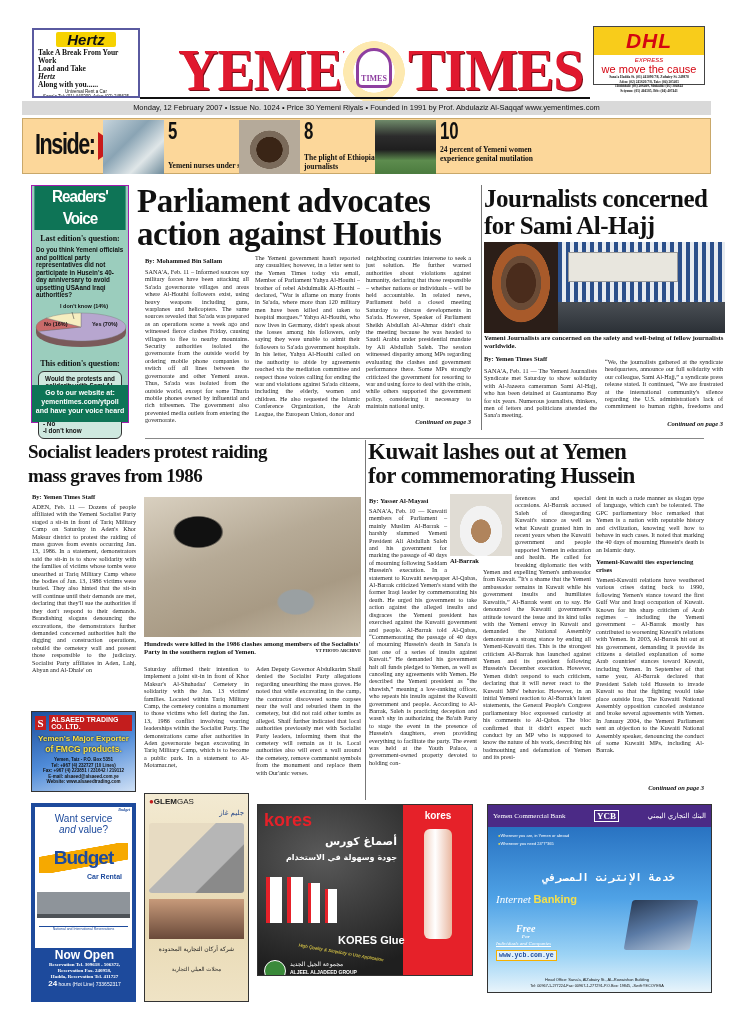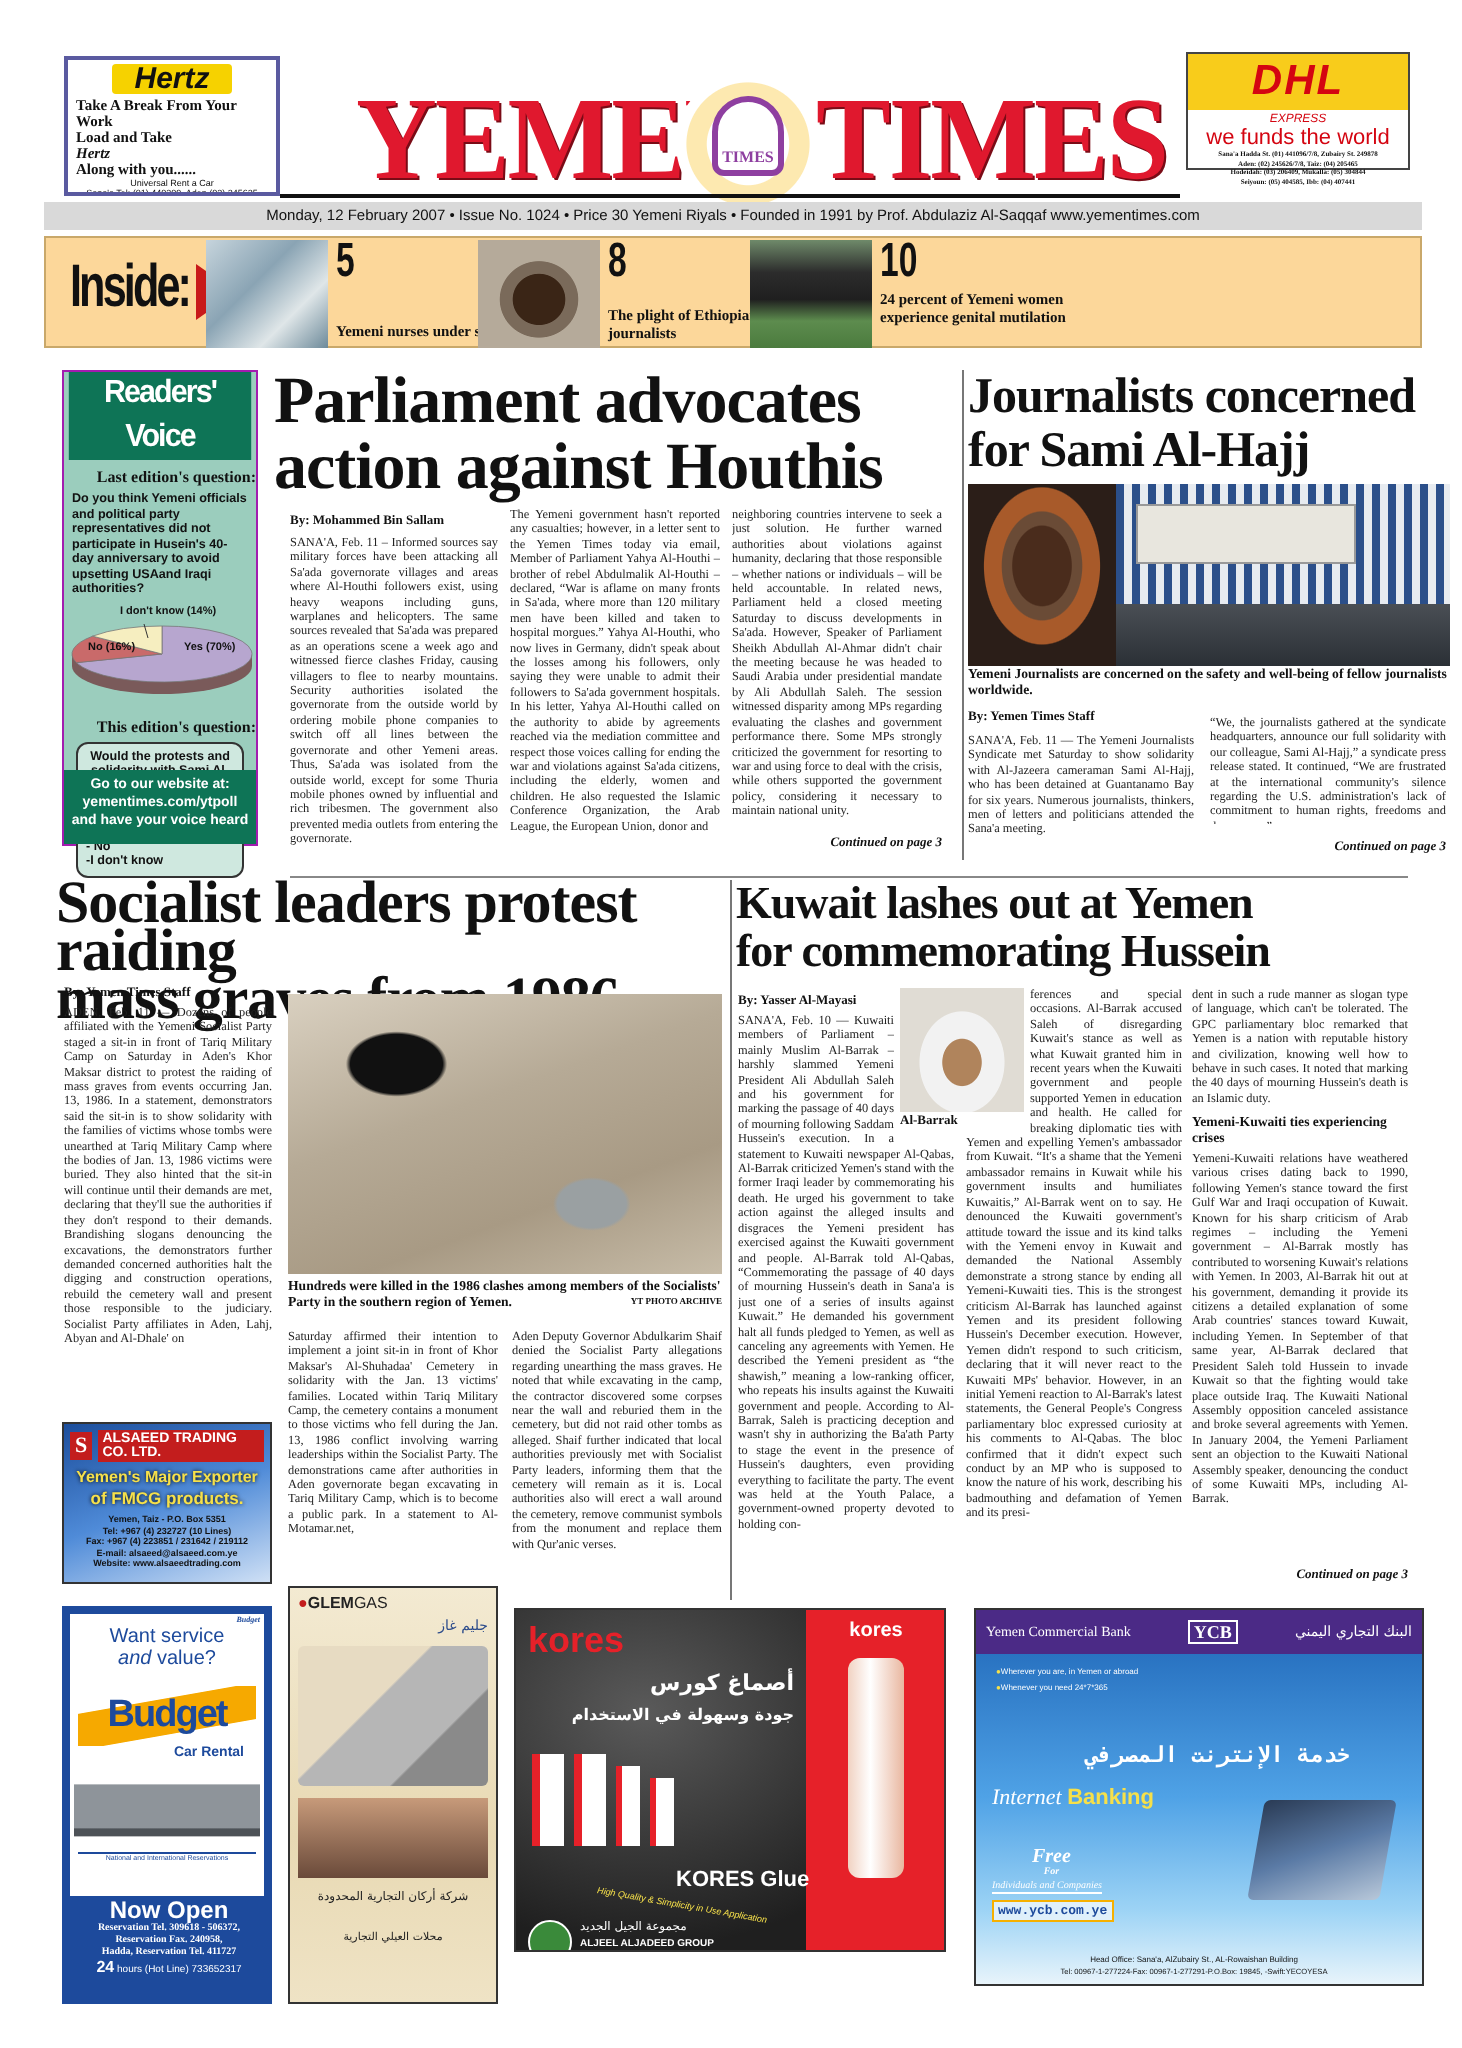--- a/index.html
+++ b/index.html
@@ -26,21 +26,21 @@
 #dateline{left:22px;top:101px;width:689px;height:14px;background:#d9d9d9;font-family:"Liberation Sans",sans-serif;font-size:7.5px;text-align:center;line-height:14px}
 #inside{left:22px;top:118px;width:689px;height:56px;background:#fcd79a;border:1px solid #c9a86a}
 #inside .lbl{position:absolute;left:12px;top:8px;font-family:"Liberation Sans",sans-serif;font-weight:bold;font-size:30px;letter-spacing:-2px;transform:scaleX(.72);transform-origin:left;color:#111}
 #inside .arrow{position:absolute;left:75px;top:13px;width:0;height:0;border-top:14px solid transparent;border-bottom:14px solid transparent;border-left:20px solid #c81a1a}
 .teaser .img{position:absolute;width:61px;height:54px;top:1px}
 .teaser .num{position:absolute;top:0;font-family:"Liberation Sans",sans-serif;font-weight:bold;font-size:24px;line-height:24px;transform:scaleX(.7);transform-origin:left}
 .teaser .cap{position:absolute;font-size:7.5px;font-weight:bold;line-height:9px}
 
 #rv{left:31px;top:185px;width:98px;height:238px;background:#9bcdbd;border:1px solid #a21caf}
 #rv .head{background:#0e7456;color:#fff;font-family:"Liberation Sans",sans-serif;font-weight:bold;font-size:16px;line-height:22px;text-align:center;letter-spacing:-1px;transform:scaleX(.95)}
-#rv h4{font-size:8px;text-align:right;margin:4px 0 3px}
+#rv h4{font-size:8px;text-align:center;margin:4px 0 3px}
 #rv .q{font-family:"Liberation Sans",sans-serif;font-weight:bold;font-size:6.3px;line-height:7.5px;padding:0 4px}
 #rv .pie{margin:4px 2px;position:relative;height:52px}
 #rv .box{margin:2px 6px;background:#cfe8df;border:1px solid #333;border-radius:6px;padding:3px 4px;font-family:"Liberation Sans",sans-serif;font-weight:bold;font-size:6.3px;line-height:7.5px}
 #rv .foot{position:absolute;left:0;bottom:0;width:96px;height:37px;background:#0e7456;color:#fff;font-family:"Liberation Sans",sans-serif;font-weight:bold;font-size:7px;text-align:center;line-height:9px;padding-top:3px}
 
 .hl{font-family:"Liberation Serif",serif;font-weight:bold;text-align:left;color:#111;letter-spacing:-.5px}
 .by{font-size:6.5px;font-weight:bold}
 .col{font-size:6.2px;line-height:7.4px;text-align:justify;color:#222}
 .cont{font-size:6.5px;font-weight:bold;font-style:italic;text-align:right}
 .photo{background:#888}
@@ -69,21 +69,21 @@
   <div class="in"></div>
   <div class="t">TIMES</div>
 </div>
 <div id="title-right" class="abs">TIMES</div>
 
 <div id="dhl" class="abs">
   <div class="top">
       <span>DHL</span>
     </div>
   <div class="ex">EXPRESS</div>
-  <div class="mv">we funds the world</div>
+  <div class="mv">we move the cause</div>
   <div class="c">Sana'a Hadda St. (01) 441096/7/8, Zubairy St. 249878</div>
   <div class="c">Aden: (02) 245626/7/8, Taiz: (04) 205465</div>
   <div class="c">Hodeidah: (03) 206409, Mukalla: (05) 304844</div>
   <div class="c">Seiyoun: (05) 404585, Ibb: (04) 407441</div>
 </div>
 
 <div id="rule" class="abs"></div>
 <div id="dateline" class="abs">Monday, 12 February 2007 • Issue No. 1024 • Price 30 Yemeni Riyals • Founded in 1991 by Prof. Abdulaziz Al-Saqqaf     www.yementimes.com</div>
 
 <div id="inside" class="abs">
@@ -163,21 +163,21 @@
 </div>
 <div class="abs cap" style="left:484px;top:334px;width:240px">Yemeni Journalists are concerned on the safety and well-being of fellow journalists worldwide.</div>
 <div class="abs by" style="left:484px;top:355px">By: Yemen Times Staff</div>
 <div class="abs col" style="left:484px;top:367px;width:113px;height:62px;overflow:hidden">SANA'A, Feb. 11 — The Yemeni Journalists Syndicate met Saturday to show solidarity with Al-Jazeera cameraman Sami Al-Hajj, who has been detained at Guantanamo Bay for six years. Numerous journalists, thinkers, men of letters and politicians attended the Sana'a meeting.</div>
 <div class="abs col" style="left:605px;top:358px;width:118px;height:54px;overflow:hidden">“We, the journalists gathered at the syndicate headquarters, announce our full solidarity with our colleague, Sami Al-Hajj,” a syndicate press release stated. It continued, “We are frustrated at the international community's silence regarding the U.S. administration's lack of commitment to human rights, freedoms and democracy.”</div>
 <div class="abs cont" style="left:605px;top:420px;width:118px">Continued on page 3</div>
 
 <div class="abs hline" style="left:145px;top:438px;width:222px"></div>
 <div class="abs hline" style="left:367px;top:438px;width:337px"></div>
 
-<div class="abs hl" style="left:28px;top:440px;width:336px;font-size:30px;line-height:24px">
+<div class="abs hl" style="left:28px;top:440px;width:336px;font-size:19px;line-height:24px">
   <div>Socialist leaders protest raiding</div>
   <div>mass graves from 1986</div>
 </div>
 <div class="abs by" style="left:32px;top:493px">By: Yemen Times Staff</div>
 <div class="abs col" style="left:32px;top:503px;width:104px;height:195px;overflow:hidden">ADEN, Feb. 11 — Dozens of people affiliated with the Yemeni Socialist Party staged a sit-in in front of Tariq Military Camp on Saturday in Aden's Khor Maksar district to protest the raiding of mass graves from events occurring Jan. 13, 1986. In a statement, demonstrators said the sit-in is to show solidarity with the families of victims whose tombs were unearthed at Tariq Military Camp where the bodies of Jan. 13, 1986 victims were buried. They also hinted that the sit-in will continue until their demands are met, declaring that they'll sue the authorities if they don't respond to their demands. Brandishing slogans denouncing the excavations, the demonstrators further demanded concerned authorities halt the digging and construction operations, rebuild the cemetery wall and present those responsible to the judiciary. Socialist Party affiliates in Aden, Lahj, Abyan and Al-Dhale' on</div>
 <div class="abs photo" style="left:144px;top:497px;width:217px;height:140px;background:radial-gradient(ellipse at 25% 25%,#111 0 10%,transparent 11%),radial-gradient(ellipse at 70% 75%,#9aa0a2 0 8%,transparent 9%),linear-gradient(160deg,#d9d0c0,#b6aa96 40%,#a89a84 70%,#c7bca8)"></div>
 <div class="abs cap" style="left:144px;top:640px;width:217px">Hundreds were killed in the 1986 clashes among members of the Socialists' Party in the southern region of Yemen.</div>
 <div class="abs" style="left:300px;top:648px;width:61px;font-size:4.5px;font-weight:bold;text-align:right">YT PHOTO ARCHIVE</div>
 <div class="abs col" style="left:144px;top:665px;width:105px;height:110px;overflow:hidden">Saturday affirmed their intention to implement a joint sit-in in front of Khor Maksar's Al-Shuhadaa' Cemetery in solidarity with the Jan. 13 victims' families. Located within Tariq Military Camp, the cemetery contains a monument to those victims who fell during the Jan. 13, 1986 conflict involving warring leaderships within the Socialist Party. The demonstrations came after authorities in Aden governorate began excavating in Tariq Military Camp, which is to become a public park. In a statement to Al-Motamar.net,</div>
 <div class="abs col" style="left:256px;top:665px;width:105px;height:110px;overflow:hidden">Aden Deputy Governor Abdulkarim Shaif denied the Socialist Party allegations regarding unearthing the mass graves. He noted that while excavating in the camp, the contractor discovered some corpses near the wall and reburied them in the cemetery, but did not raid other tombs as alleged. Shaif further indicated that local authorities previously met with Socialist Party leaders, informing them that the cemetery will remain as it is. Local authorities also will erect a wall around the cemetery, remove communist symbols from the monument and replace them with Qur'anic verses.</div>

